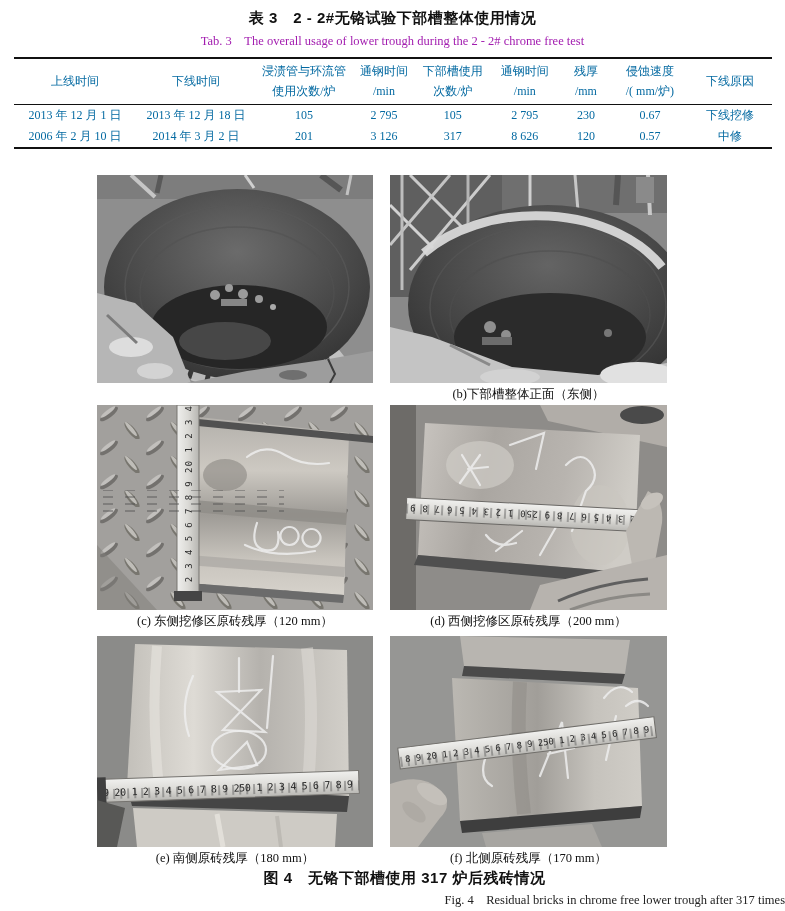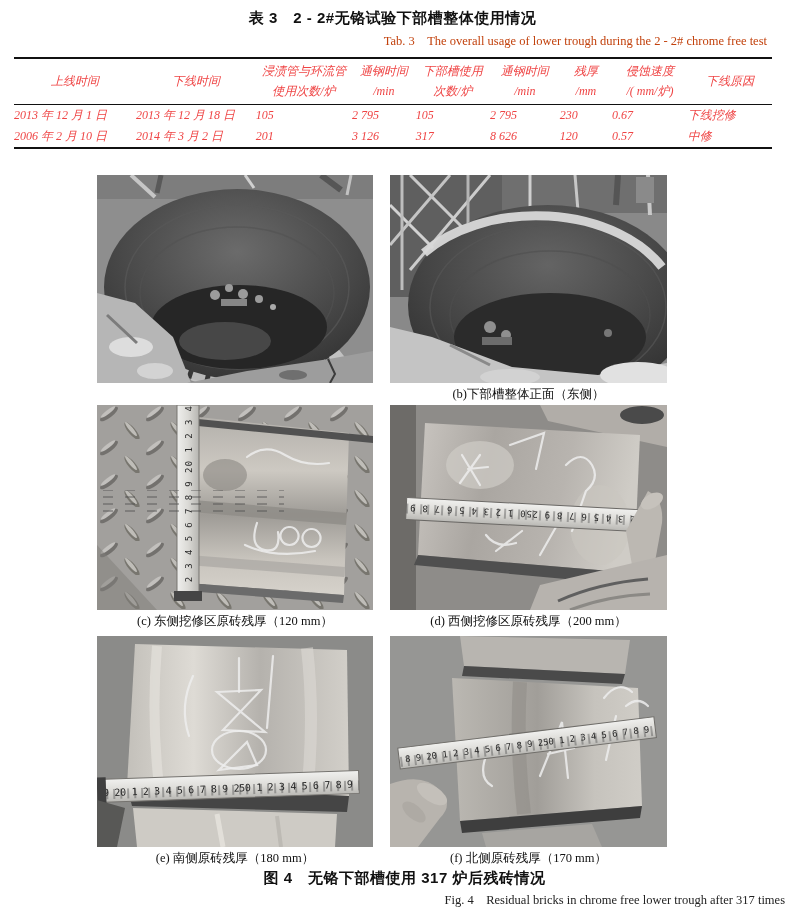--- a/index.html
+++ b/index.html
@@ -8,36 +8,36 @@
     color:#1c1c1c;overflow:hidden;
     font-family:"Liberation Serif","DejaVu Serif",serif;
     border-radius:7px;
   }
   .tbl-title-zh{
     position:absolute;left:0;right:0;top:9px;text-align:center;
     font-family:"Liberation Sans","DejaVu Sans",sans-serif;
     font-weight:700;font-size:15px;letter-spacing:.5px;color:#111;
   }
   .tbl-title-en{
-    position:absolute;left:0;right:18px;top:33px;text-align:right;
-    font-size:12.5px;color:#c2410c;
+    position:absolute;left:0;right:0;top:33px;text-align:center;
+    font-size:12.5px;color:#a21caf;
   }
   table.usage{
     position:absolute;left:14px;top:57px;width:758px;
     border-collapse:collapse;table-layout:fixed;
     border-top:2.5px solid #111;border-bottom:2.5px solid #111;
-    font-size:12px;color:#ef4444;font-style:italic;
+    font-size:12px;color:#0369a1;
   }
   table.usage thead th{
     font-weight:400;border-bottom:1.5px solid #111;height:45px;
     padding:0;text-align:center;vertical-align:middle;
   }
   table.usage thead th div{line-height:1.65;}
   table.usage tbody td{
-    height:21px;padding:0;text-align:left;vertical-align:middle;
+    height:21px;padding:0;text-align:center;vertical-align:middle;
     white-space:nowrap;
   }
   figure{margin:0;padding:0;position:absolute;}
   figure svg{display:block;width:100%;height:100%;}
   .cap{
     position:absolute;text-align:center;font-size:12.5px;color:#111;
     white-space:nowrap;
   }
   .fig-title-zh{
     position:absolute;left:0;right:0;top:869px;text-align:center;

